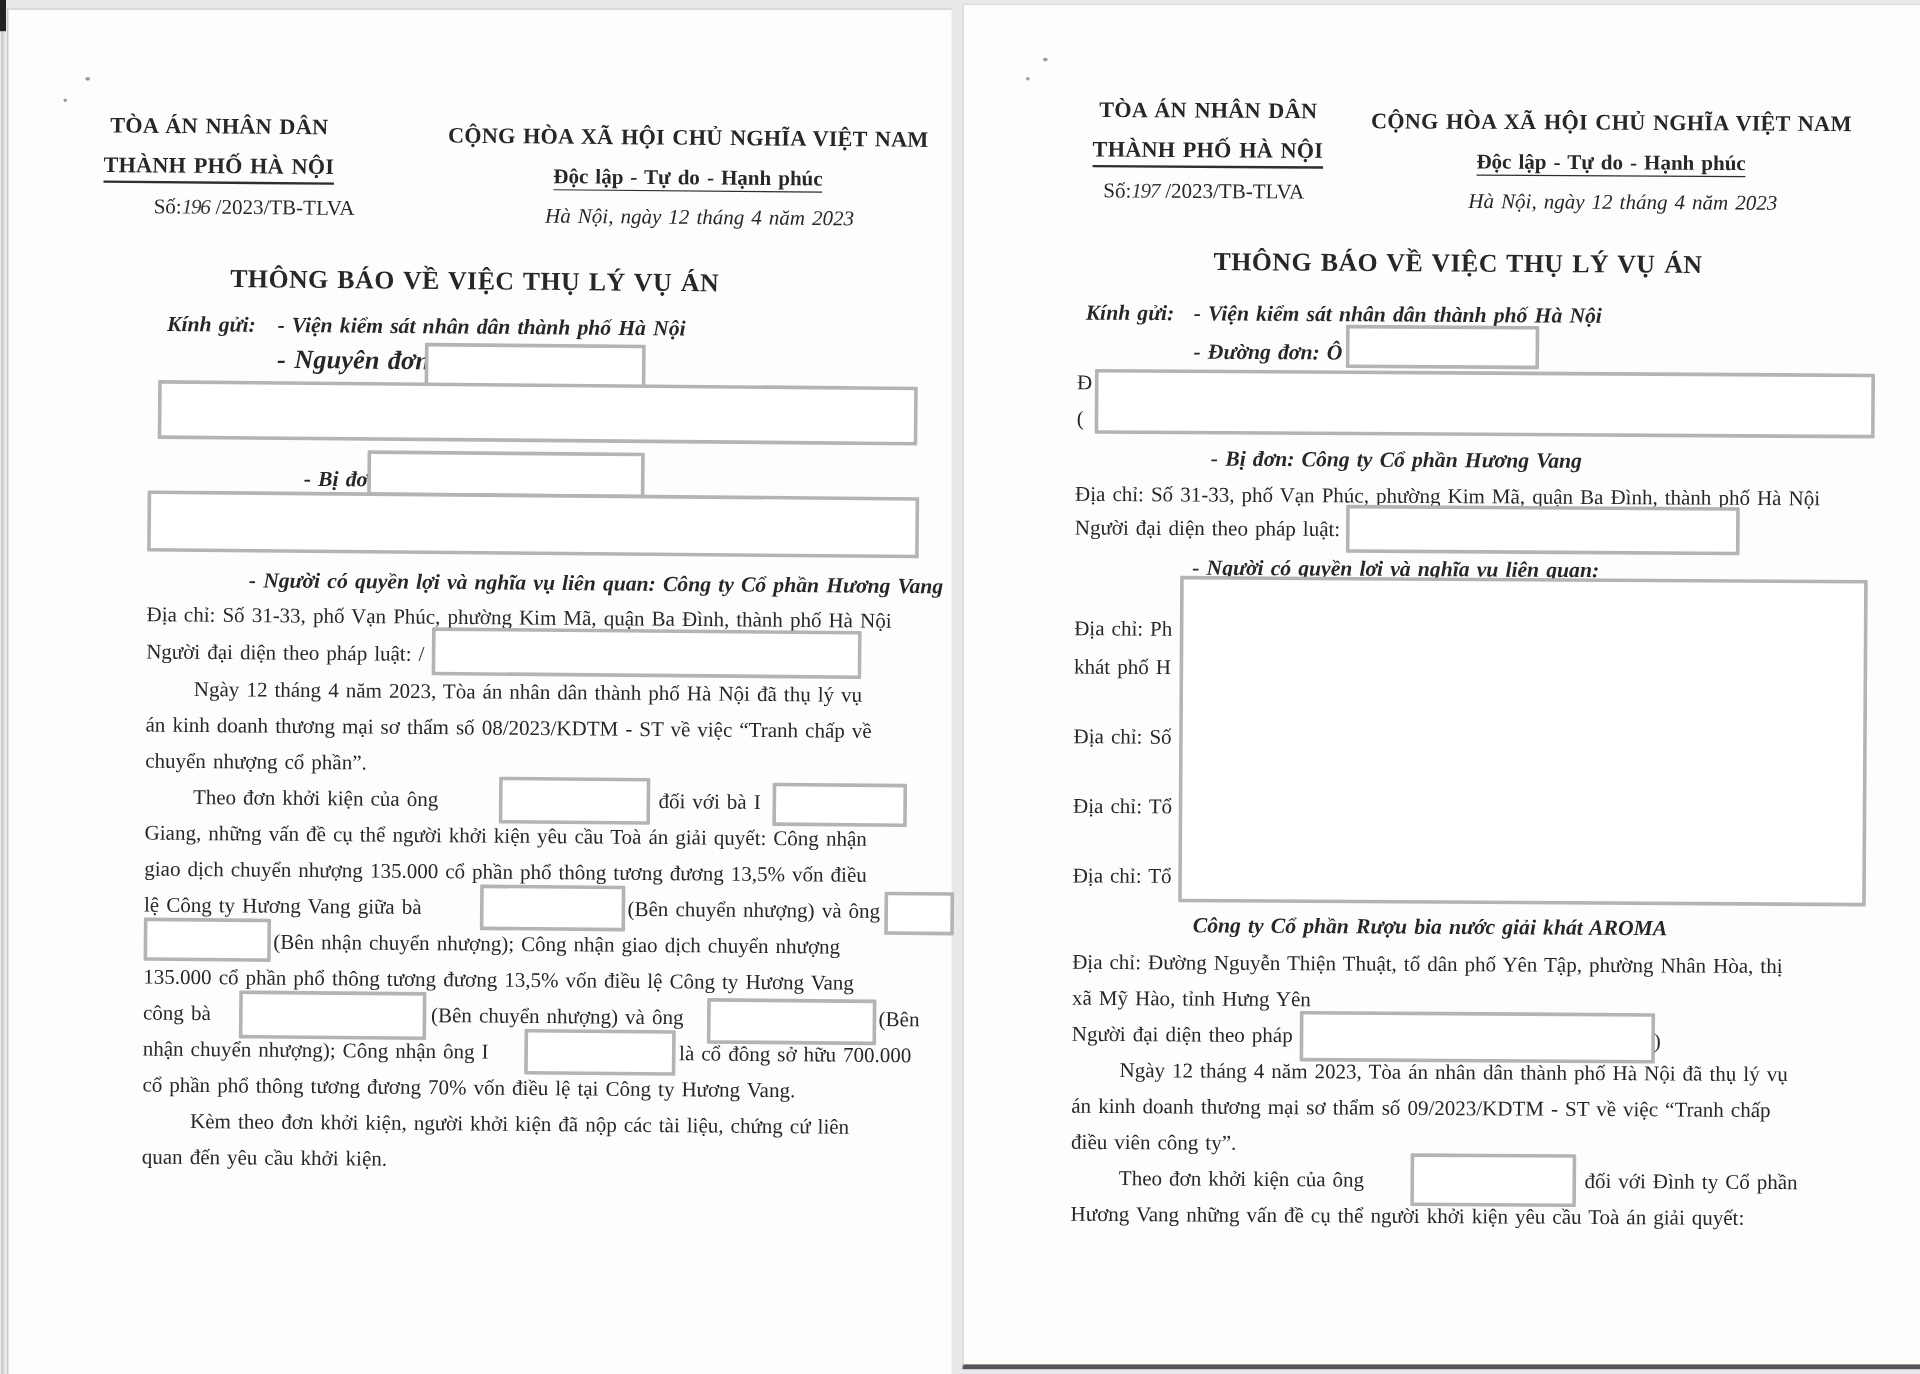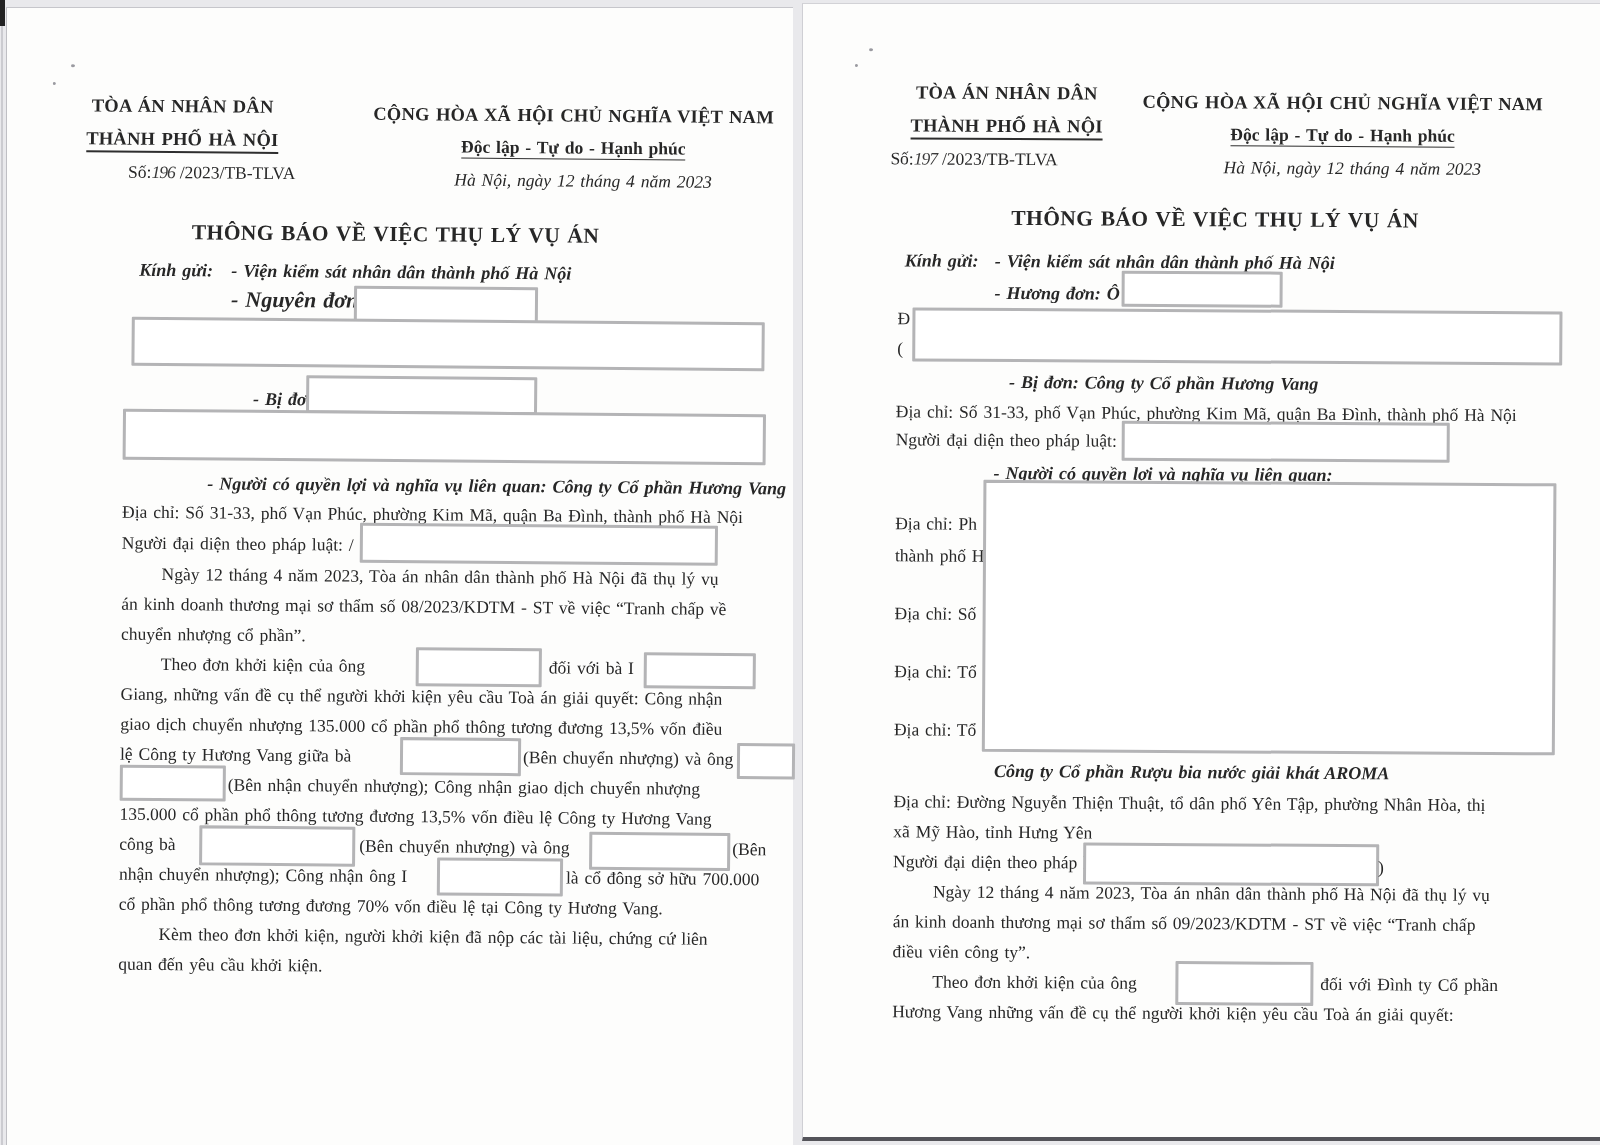--- a/index.html
+++ b/index.html
@@ -119,46 +119,46 @@
 </div>
 
 <div class="page page-right">
   <div class="content rot-right">
 
     <div class="speck" style="left:66px;top:44px;width:4px;height:3px"></div>
     <div class="speck" style="left:52px;top:60px;width:3px;height:3px"></div>
 
     <div class="ln b hdr ctr" style="left:48px;top:77px;width:312px">TÒA ÁN NHÂN DÂN</div>
     <div class="ln b hdr ctr" style="left:48px;top:110px;width:312px"><span class="ul">THÀNH PHỐ HÀ NỘI</span></div>
-    <div class="ln" style="left:88px;top:144px"><span>Số:</span><span class="hand">197</span><span class="gap">/2023/TB-TLVA</span></div>
+    <div class="ln" style="left:117px;top:144px"><span>Số:</span><span class="hand">197</span><span class="gap">/2023/TB-TLVA</span></div>
 
     <div class="ln b hdr ctr" style="left:338px;top:85px;width:404px">CỘNG HÒA XÃ HỘI CHỦ NGHĨA VIỆT NAM</div>
     <div class="ln b ctr" style="left:338px;top:118px;width:404px;font-size:17.5px"><span class="ul-thin">Độc lập - Tự do - Hạnh phúc</span></div>
     <div class="ln i ctr" style="left:358px;top:151px;width:384px">Hà Nội, ngày 12 tháng 4 năm 2023</div>
 
     <div class="ln title ctr" style="left:73px;top:200px;width:680px">THÔNG BÁO VỀ VIỆC THỤ LÝ VỤ ÁN</div>
 
     <div class="ln bi" style="left:103px;top:245px;font-size:18px">Kính gửi:</div>
     <div class="ln bi" style="left:193px;top:245px;font-size:18px">- Viện kiểm sát nhân dân thành phố Hà Nội</div>
 
-    <div class="ln bi" style="left:193px;top:277px;font-size:18px">- Hương đơn: Ô</div>
+    <div class="ln bi" style="left:193px;top:277px;font-size:18px">- Đường đơn: Ô</div>
     <div class="redact" style="left:320px;top:265px;width:155px;height:30px"></div>
 
     <div class="ln" style="left:96px;top:304px">Đ</div>
     <div class="ln" style="left:96px;top:334px">(</div>
     <div class="redact" style="left:111px;top:303px;width:644px;height:48px"></div>
 
     <div class="ln bi" style="left:208px;top:366px;font-size:18px">- Bị đơn: Công ty Cổ phần Hương Vang</div>
     <div class="ln" style="left:95px;top:397px">Địa chỉ: Số 31-33, phố Vạn Phúc, phường Kim Mã, quận Ba Đình, thành phố Hà Nội</div>
     <div class="ln" style="left:95px;top:425px">Người đại diện theo pháp luật:</div>
     <div class="redact" style="left:321px;top:415px;width:322px;height:34px"></div>
 
     <div class="ln bi" style="left:193px;top:457px;font-size:18px">- Người có quyền lợi và nghĩa vụ liên quan:</div>
     <div class="ln" style="left:95px;top:509px">Địa chỉ: Ph</div>
-    <div class="ln" style="left:95px;top:541px">thành phố H</div>
+    <div class="ln" style="left:95px;top:541px">khát phố H</div>
     <div class="ln" style="left:95px;top:599px">Địa chỉ: Số</div>
     <div class="ln" style="left:95px;top:657px">Địa chỉ: Tổ</div>
     <div class="ln" style="left:95px;top:715px">Địa chỉ: Tổ</div>
     <div class="redact" style="left:183px;top:475px;width:567px;height:266px"></div>
 
     <div class="ln bi ctr" style="left:93px;top:755px;width:600px;font-size:18px">Công ty Cổ phần Rượu bia nước giải khát AROMA</div>
     <div class="ln" style="left:95px;top:787px">Địa chỉ: Đường Nguyễn Thiện Thuật, tổ dân phố Yên Tập, phường Nhân Hòa, thị</div>
     <div class="ln" style="left:95px;top:817px">xã Mỹ Hào, tỉnh Hưng Yên</div>
     <div class="ln" style="left:95px;top:847px">Người đại diện theo pháp luật: (</div>
     <div class="redact" style="left:285px;top:837px;width:290px;height:36px"></div>

